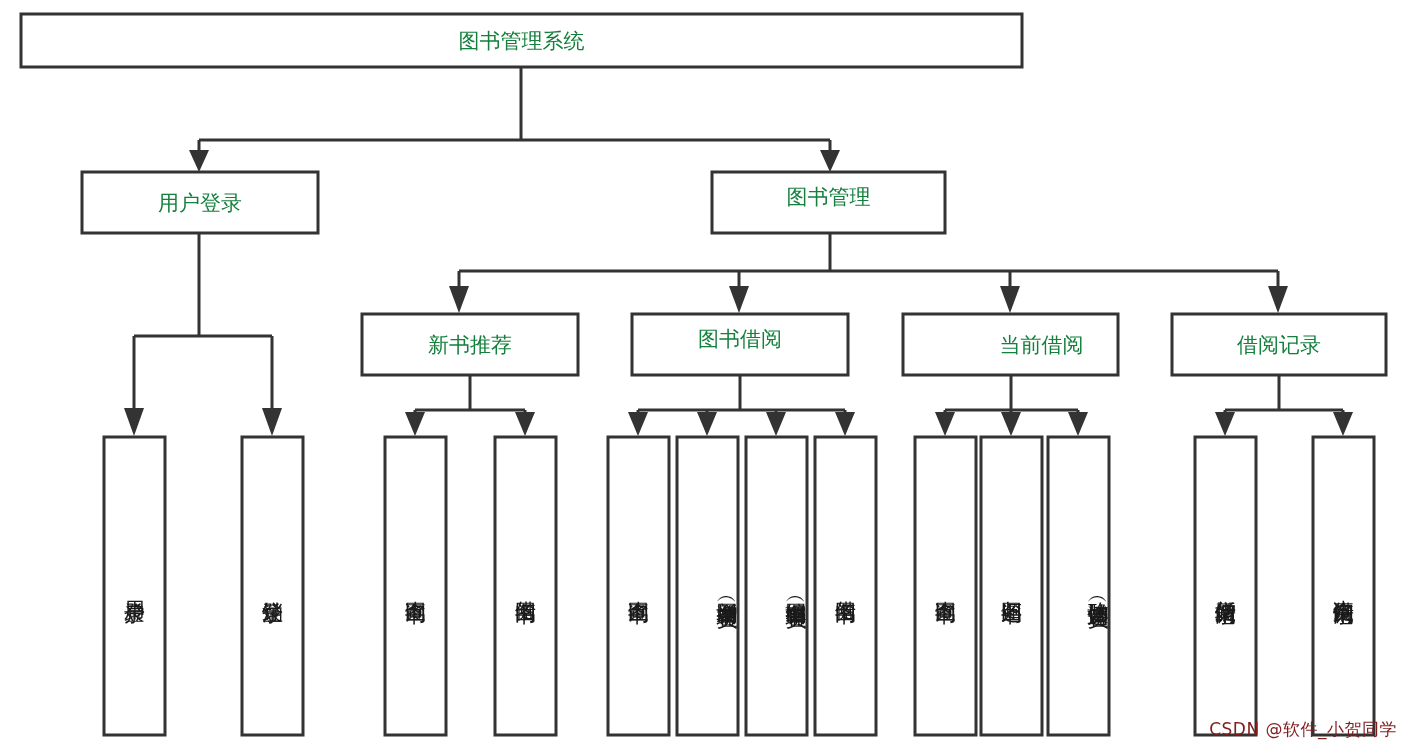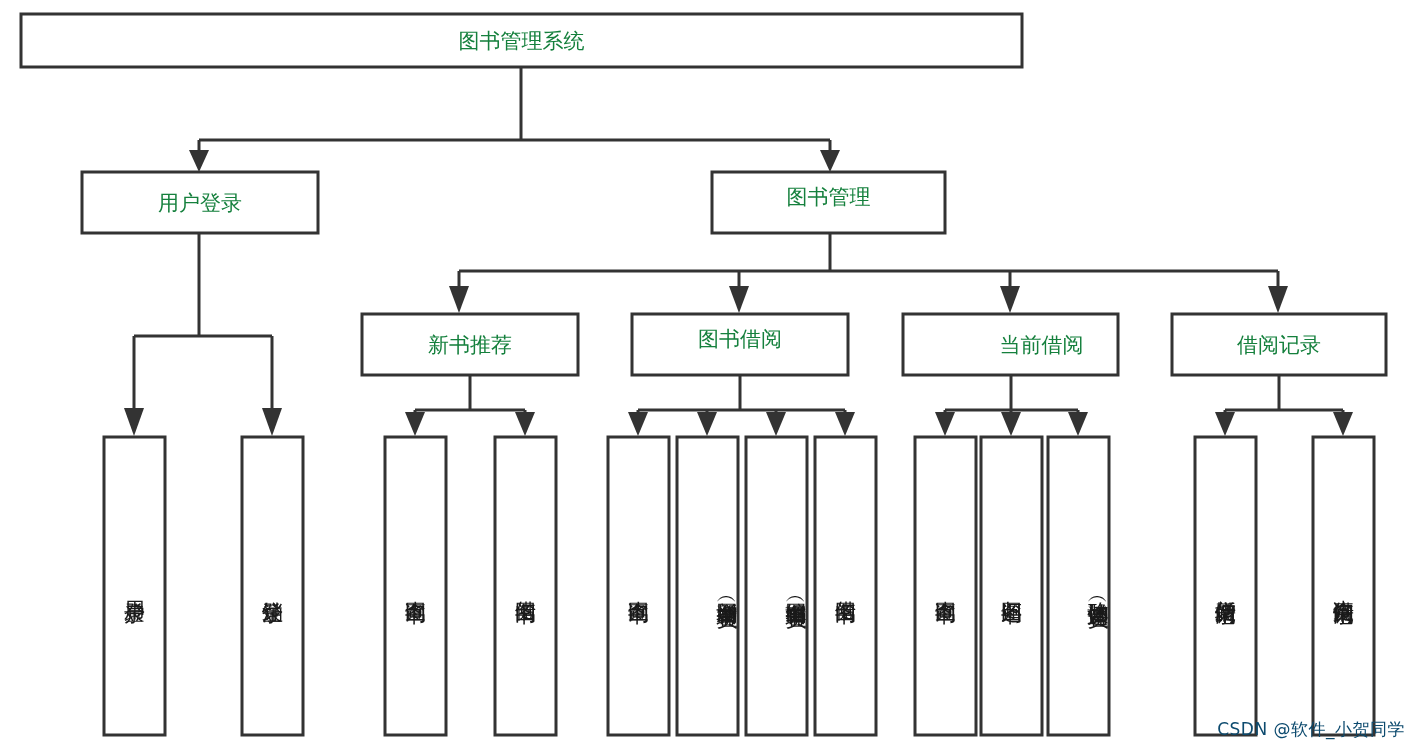--- a/index.html
+++ b/index.html
@@ -63,25 +63,25 @@
     color: #15803d;
     white-space: nowrap;
     pointer-events: none;
     display: flex;
     align-items: center;
     justify-content: center;
     text-align: center;
   }
   #watermark {
     position: absolute;
-    right: 0;
+    right: 8px;
     bottom: 6px;
     font-family: "DejaVu Sans", "Liberation Sans", sans-serif;
     font-size: 17px;
-    color: #0c4a6e;
+    color: #7f1d1d;
     letter-spacing: 0.5px;
     pointer-events: none;
     user-select: none;
     text-align: right;
   }
 </style>
 </head>
 <body>
 
 <div id="diagram-root">

